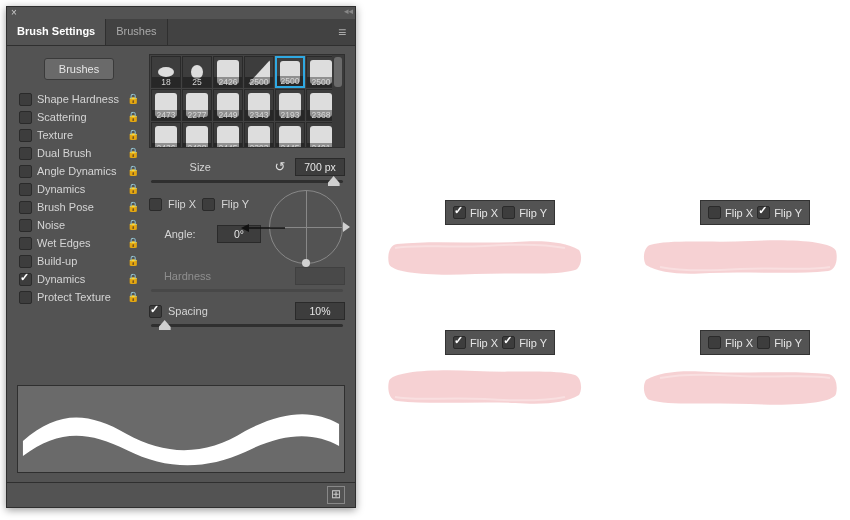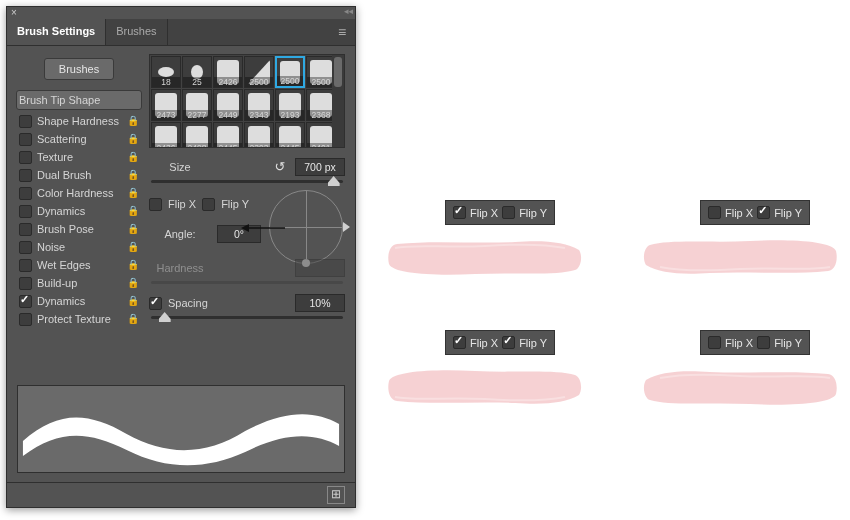--- a/index.html
+++ b/index.html
@@ -201,21 +201,21 @@
   }
   .ctl-row {
     display: flex;
     align-items: center;
     height: 22px;
     margin-top: 8px;
     gap: 6px;
   }
   .ctl-label {
     width: 62px;
-    text-align: center;
+    text-align: right;
     color: #d5d5d5;
   }
   .ctl-label.r { text-align: center; }
   .num-field {
     width: 48px;
     height: 16px;
     background: #3d3d3d;
     border: 1px solid #2a2a2a;
     color: #e5e5e5;
     text-align: center;
@@ -353,23 +353,20 @@
     <div class="tab">Brush Settings</div>
     <div class="tab inactive">Brushes</div>
     <div class="tab-menu">≡</div>
   </div>
 
   <div class="panel-body">
 
     <div class="leftcol">
       <div class="brushes-btn">Brushes</div>
       <div id="options-list">
-          <div class="option-row selected">
-            <div class="option-label">Brush Tip Shape</div>
-          </div>
           <div class="option-row">
             <div class="cb"></div>
             <div class="option-label">Shape Hardness</div>
             <div class="lock">🔒</div>
           </div>
           <div class="option-row">
             <div class="cb"></div>
             <div class="option-label">Scattering</div>
             <div class="lock">🔒</div>
           </div>
@@ -378,21 +375,21 @@
             <div class="option-label">Texture</div>
             <div class="lock">🔒</div>
           </div>
           <div class="option-row">
             <div class="cb"></div>
             <div class="option-label">Dual Brush</div>
             <div class="lock">🔒</div>
           </div>
           <div class="option-row">
             <div class="cb"></div>
-            <div class="option-label">Color Hardness</div>
+            <div class="option-label">Angle Dynamics</div>
             <div class="lock">🔒</div>
           </div>
           <div class="option-row">
             <div class="cb"></div>
             <div class="option-label">Dynamics</div>
             <div class="lock">🔒</div>
           </div>
           <div class="option-row">
             <div class="cb"></div>
             <div class="option-label">Brush Pose</div>
@@ -530,21 +527,21 @@
       </div>
 
 
       <div class="angle-widget">
         <div class="cross1"></div>
           <div class="cross2"></div>
         <div class="dot"></div>
           <div class="arrow"></div>
       </div>
 
-      <div class="ctl-row" style="margin-top:12px;opacity:0.45">
+      <div class="ctl-row" style="margin-top:20px;opacity:0.45">
         <div class="ctl-label">Hardness</div>
         <div style="flex:1"></div>
         <div class="num-field"></div>
       </div>
       <div class="slider-track" style="opacity:0.3"></div>
 
       <div class="ctl-row">
         <div class="cb checked"></div>
         <div class="ctl-label" style="width:auto">Spacing</div>
         <div style="flex:1"></div>

